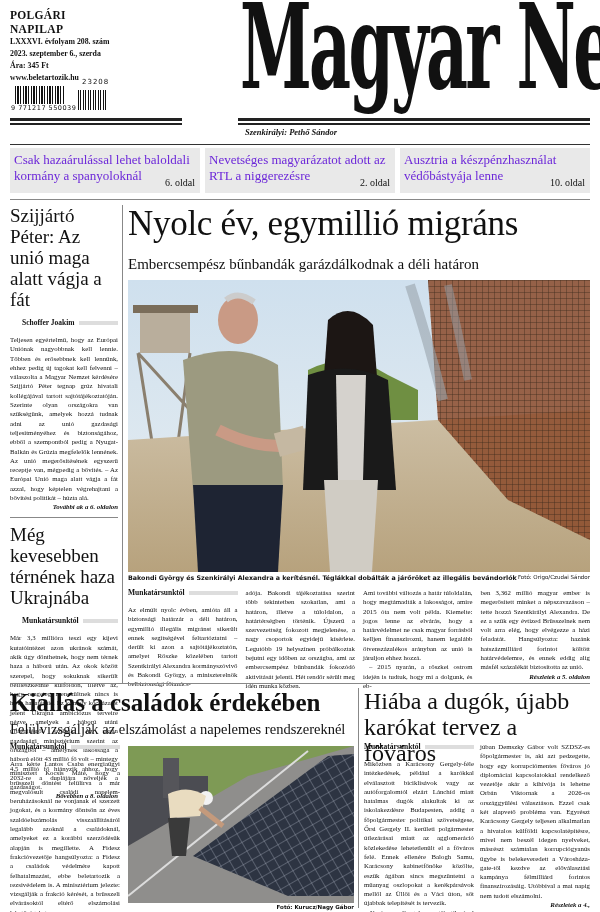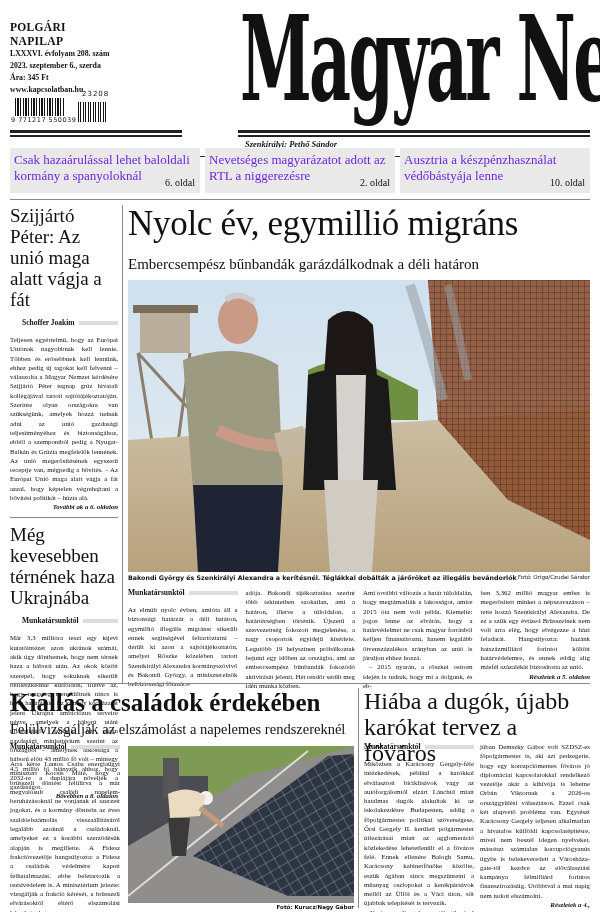--- a/index.html
+++ b/index.html
@@ -1,20 +1,20 @@
 <!DOCTYPE html>
 <html><head>
 <meta charset="utf-8">
 <style>
   * { box-sizing: border-box; margin: 0; padding: 0; }
   html, body { width: 600px; height: 912px; background: #ffffff; overflow: hidden; }
   body { font-family: "Liberation Serif", "DejaVu Serif", serif; color: #111; position: relative; }
 
   
-  .masthead { position: absolute; left: 0; top: 16px; width: 600px; height: 140px; }
+  .masthead { position: absolute; left: 0; top: 4px; width: 600px; height: 140px; }
   .meta { position: absolute; left: 10px; top: 4px; width: 108px; }
   .meta .np { font-weight: bold; font-size: 11.5px; letter-spacing: 0.3px; line-height: 14px; }
   .meta .ln { font-size: 7.8px; line-height: 12px; font-weight: bold; }
   .barcode { position: absolute; left: 10px; top: 72px; width: 100px; height: 36px; }
   .barcode .bars1 { position: absolute; left: 5px; top: 10px; width: 50px; height: 24px;
     background: repeating-linear-gradient(90deg, #111 0 1px, #fff 1px 2px, #111 2px 4px, #fff 4px 5px, #111 5px 6px, #fff 6px 8px); }
   .barcode .bars2 { position: absolute; left: 68px; top: 14px; width: 28px; height: 20px;
     background: repeating-linear-gradient(90deg, #111 0 1px, #fff 1px 2px, #111 2px 3px, #fff 3px 5px); }
   .barcode .addon { position: absolute; left: 72px; top: 2px; font-size: 7px; font-family: "DejaVu Sans", sans-serif; letter-spacing: 1px; }
   .barcode .isbn { position: absolute; left: 0; top: 28px; font-size: 6.5px; font-family: "DejaVu Sans", sans-serif; background: #fff; padding: 0 1px; letter-spacing: 0.5px; }
@@ -82,21 +82,21 @@
 </style>
 </head>
 <body>
 
 <div class="masthead">
   <div class="meta">
     <div class="np">POLGÁRI NAPILAP</div>
     <div class="ln">LXXXVI. évfolyam 208. szám</div>
     <div class="ln">2023. szeptember 6., szerda</div>
     <div class="ln">Ára: 345 Ft</div>
-    <div class="ln">www.kapcsolatban.hu</div>
+    <div class="ln">www.beletartozik.hu</div>
   </div>
   <div class="barcode">
     <div class="bars1"></div>
     <div class="addon">23208</div>
     <div class="bars2"></div>
     <div class="isbn">9 771217 550039</div>
   </div>
   <div class="title-wrap">
     <div class="title">Magyar Nemzet</div>
   </div>

